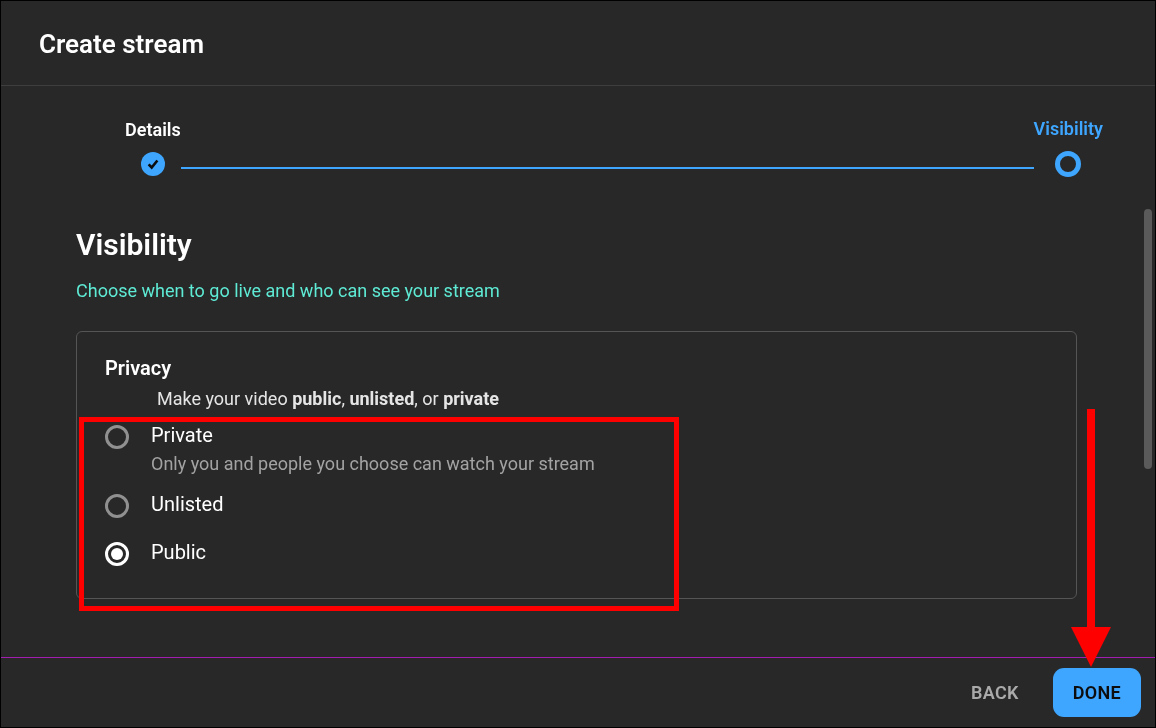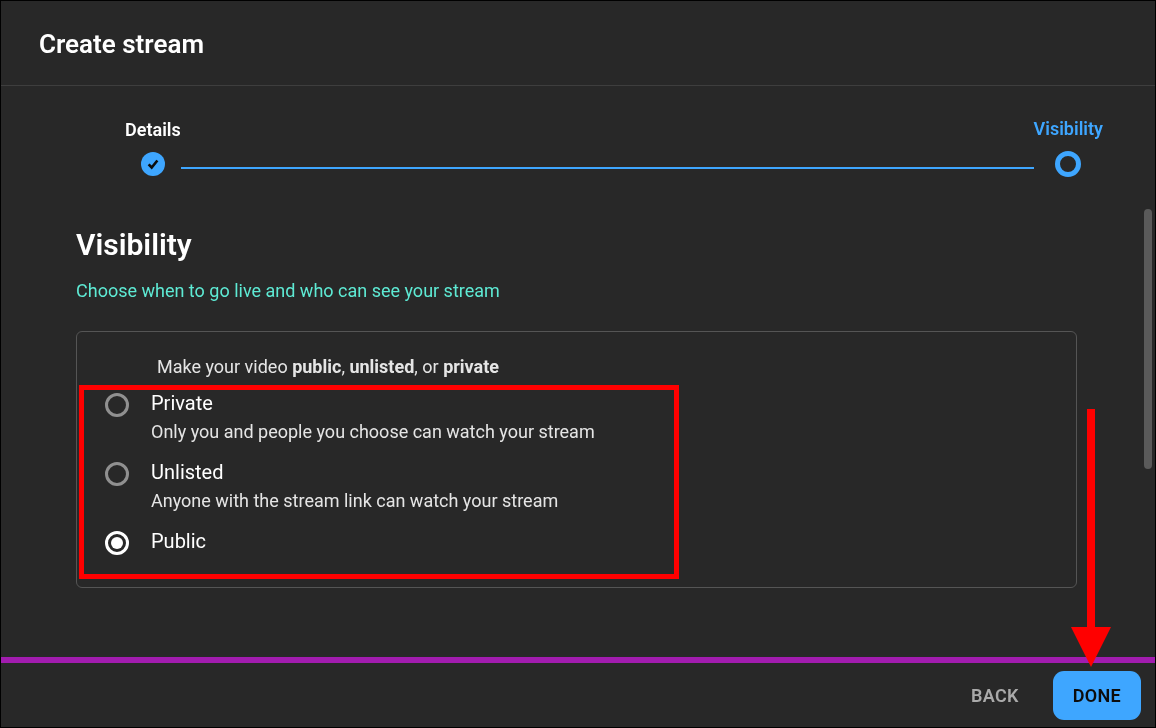--- a/index.html
+++ b/index.html
@@ -152,28 +152,28 @@
     }
     .opt-body { flex: 1; }
     .opt-label {
       font-size: 20px;
       font-weight: 400;
       color: #fff;
       margin-bottom: 6px;
     }
     .opt-desc {
       font-size: 18px;
-      color: #e5e5e5;
+      color: #a3a3a3;
     }
     .footer {
       position: absolute;
       bottom: 0;
       left: 0;
       right: 0;
-      border-top: 6px solid #a21caf;
+      border-top: 1px solid #a21caf;
       padding: 0 14px 0 0;
       height: 70px;
       display: flex;
       align-items: center;
       justify-content: flex-end;
       gap: 14px;
     }
     .btn {
       border: none;
       font-size: 18px;
@@ -231,40 +231,40 @@
       <div class="step-label active">Visibility</div>
       <div class="step-circle ring"></div>
     </div>
   </div>
 
   <div class="content">
     <div class="section-title">Visibility</div>
     <div class="section-sub">Choose when to go live and who can see your stream</div>
 
     <div class="card">
+      <div class="card-title">Privacy</div>
       <div class="card-sub">
         <span>Make your video </span><span class="kw">public</span><span>, </span><span class="kw">unlisted</span><span>, or </span><span class="kw">private</span>
       </div>
 
       <div class="options">
         <div class="highlight-box"></div>
 
         <div class="option">
           <div class="radio"></div>
           <div class="opt-body">
             <div class="opt-label">Private</div>
             <div class="opt-desc">Only you and people you choose can watch your stream</div>
           </div>
         </div>
 
         <div class="option">
           <div class="radio"></div>
           <div class="opt-body">
             <div class="opt-label">Unlisted</div>
-            <div class="opt-desc">Anyone with the stream link can watch your stream</div>
           </div>
         </div>
 
         <div class="option">
           <div class="radio selected"></div>
           <div class="opt-body">
             <div class="opt-label">Public</div>
           </div>
         </div>
       </div>

